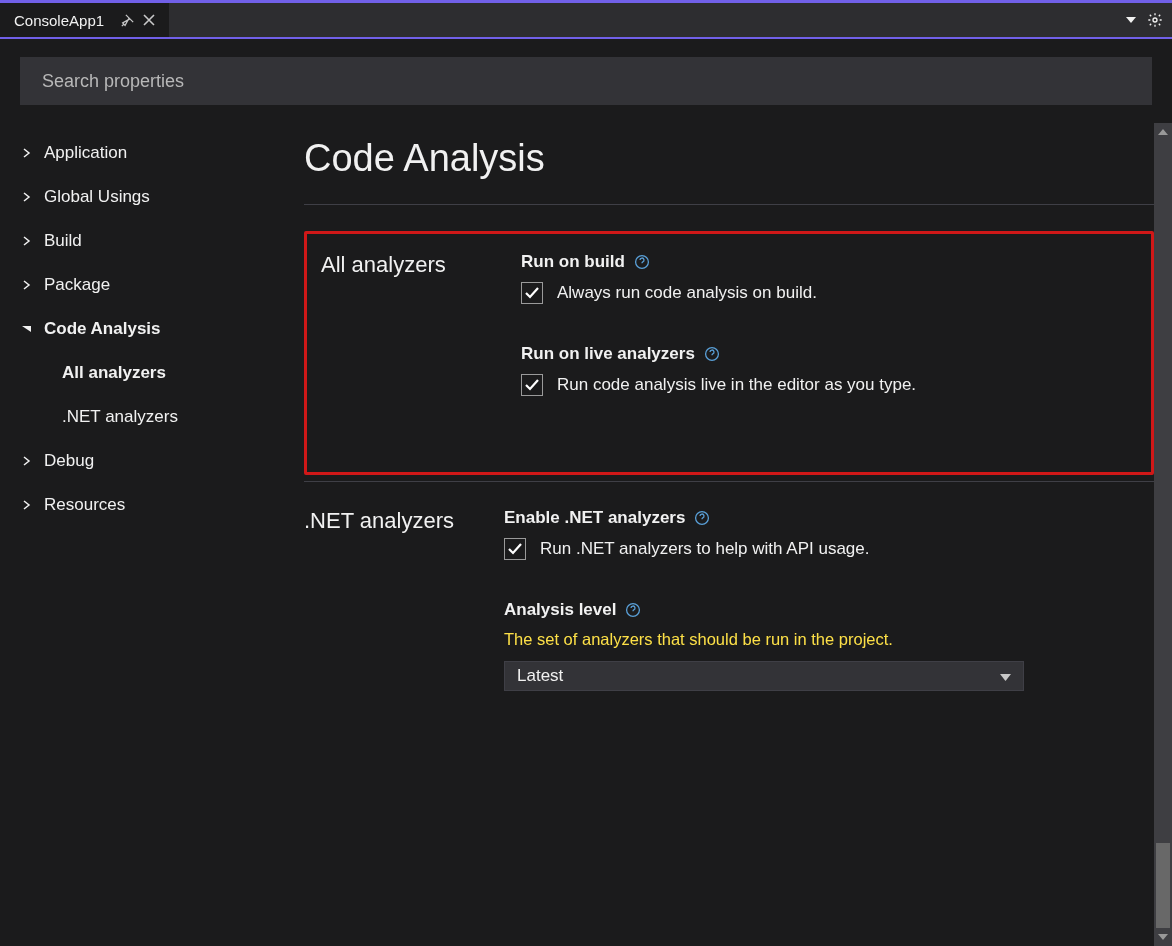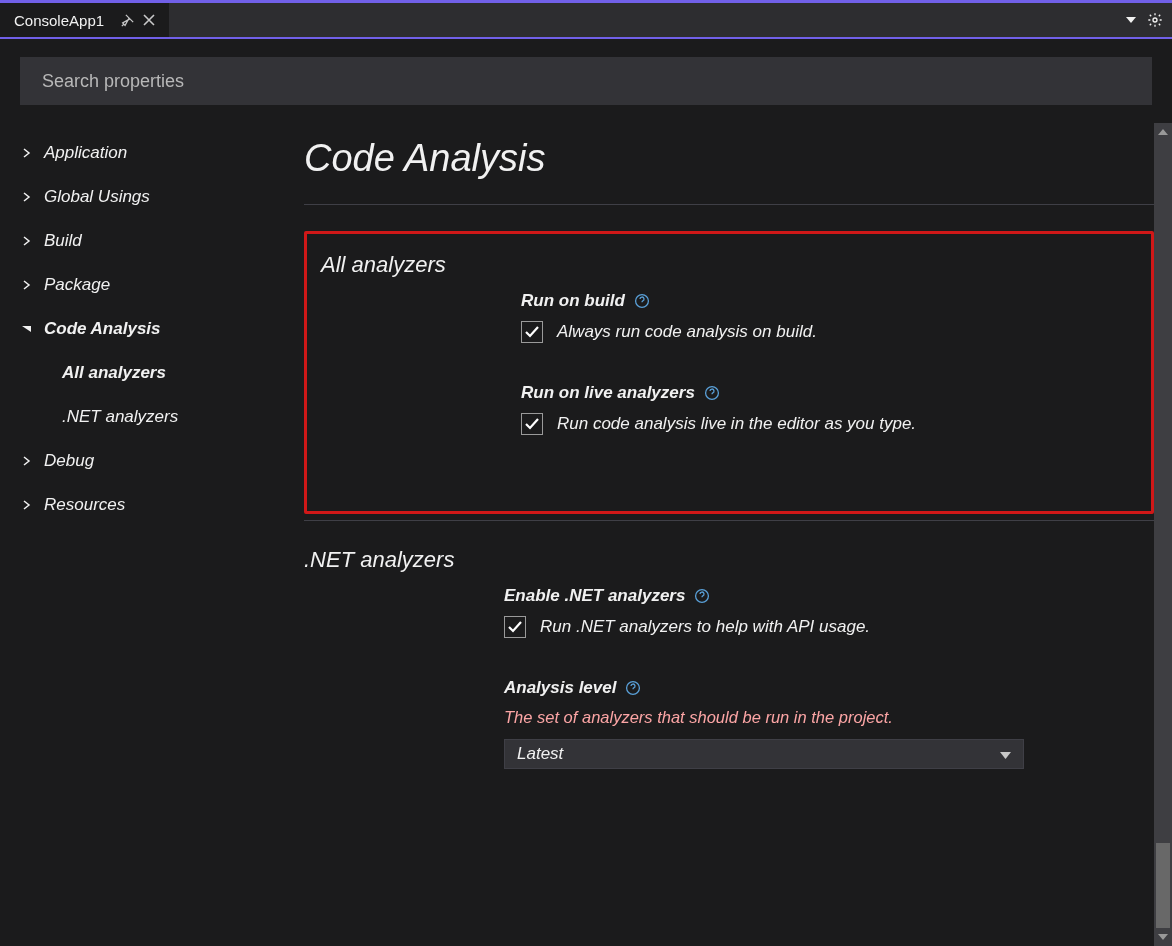--- a/index.html
+++ b/index.html
@@ -54,21 +54,21 @@
   .search-wrap { padding: 18px 20px; }
   .search {
     width: 100%; height: 48px;
     background: #333337;
     border: none; outline: none;
     color: #f1f1f1; font-size: 18px;
     padding: 12px 22px;
   }
   .search::placeholder { color: #b8b8b8; }
 
-  .content-row { flex: 1; display: flex; min-height: 0; font-style: italic; }
+  .content-row { flex: 1; display: flex; min-height: 0; }
 
   .sidebar {
     width: 300px;
     padding: 8px 0 0 20px;
     font-size: 17px;
   }
   .side-item {
     display: flex; align-items: center;
     padding: 12px 0;
     cursor: default;
@@ -98,28 +98,27 @@
     padding-right: 10px;
   }
   .section .fields { flex: 1; padding-right: 30px; }
 
   .field { margin-bottom: 40px; }
   .field:last-child { margin-bottom: 10px; }
   .field-head {
     display: flex; align-items: center;
     font-weight: 600; font-size: 17px;
     margin-bottom: 10px;
-    margin-top: 39px;
   }
   .help-icon {
     width: 18px; height: 18px; margin-left: 8px;
     display: inline-flex; align-items: center; justify-content: center;
   }
   .help-icon svg { stroke: #5aa0d8; }
-  .field-desc { font-size: 16.5px; color: #fca5a5; margin-bottom: 12px; }
+  .field-desc { font-size: 16.5px; color: #fde047; margin-bottom: 12px; }
   .check-row { display: flex; align-items: center; font-size: 17px; }
   .chk {
     width: 22px; height: 22px;
     border: 1.5px solid #9a9a9a;
     margin-right: 14px;
     display: inline-flex; align-items: center; justify-content: center;
     background: transparent;
   }
   .chk svg { display: none; }
   .chk.checked svg { display: block; }

